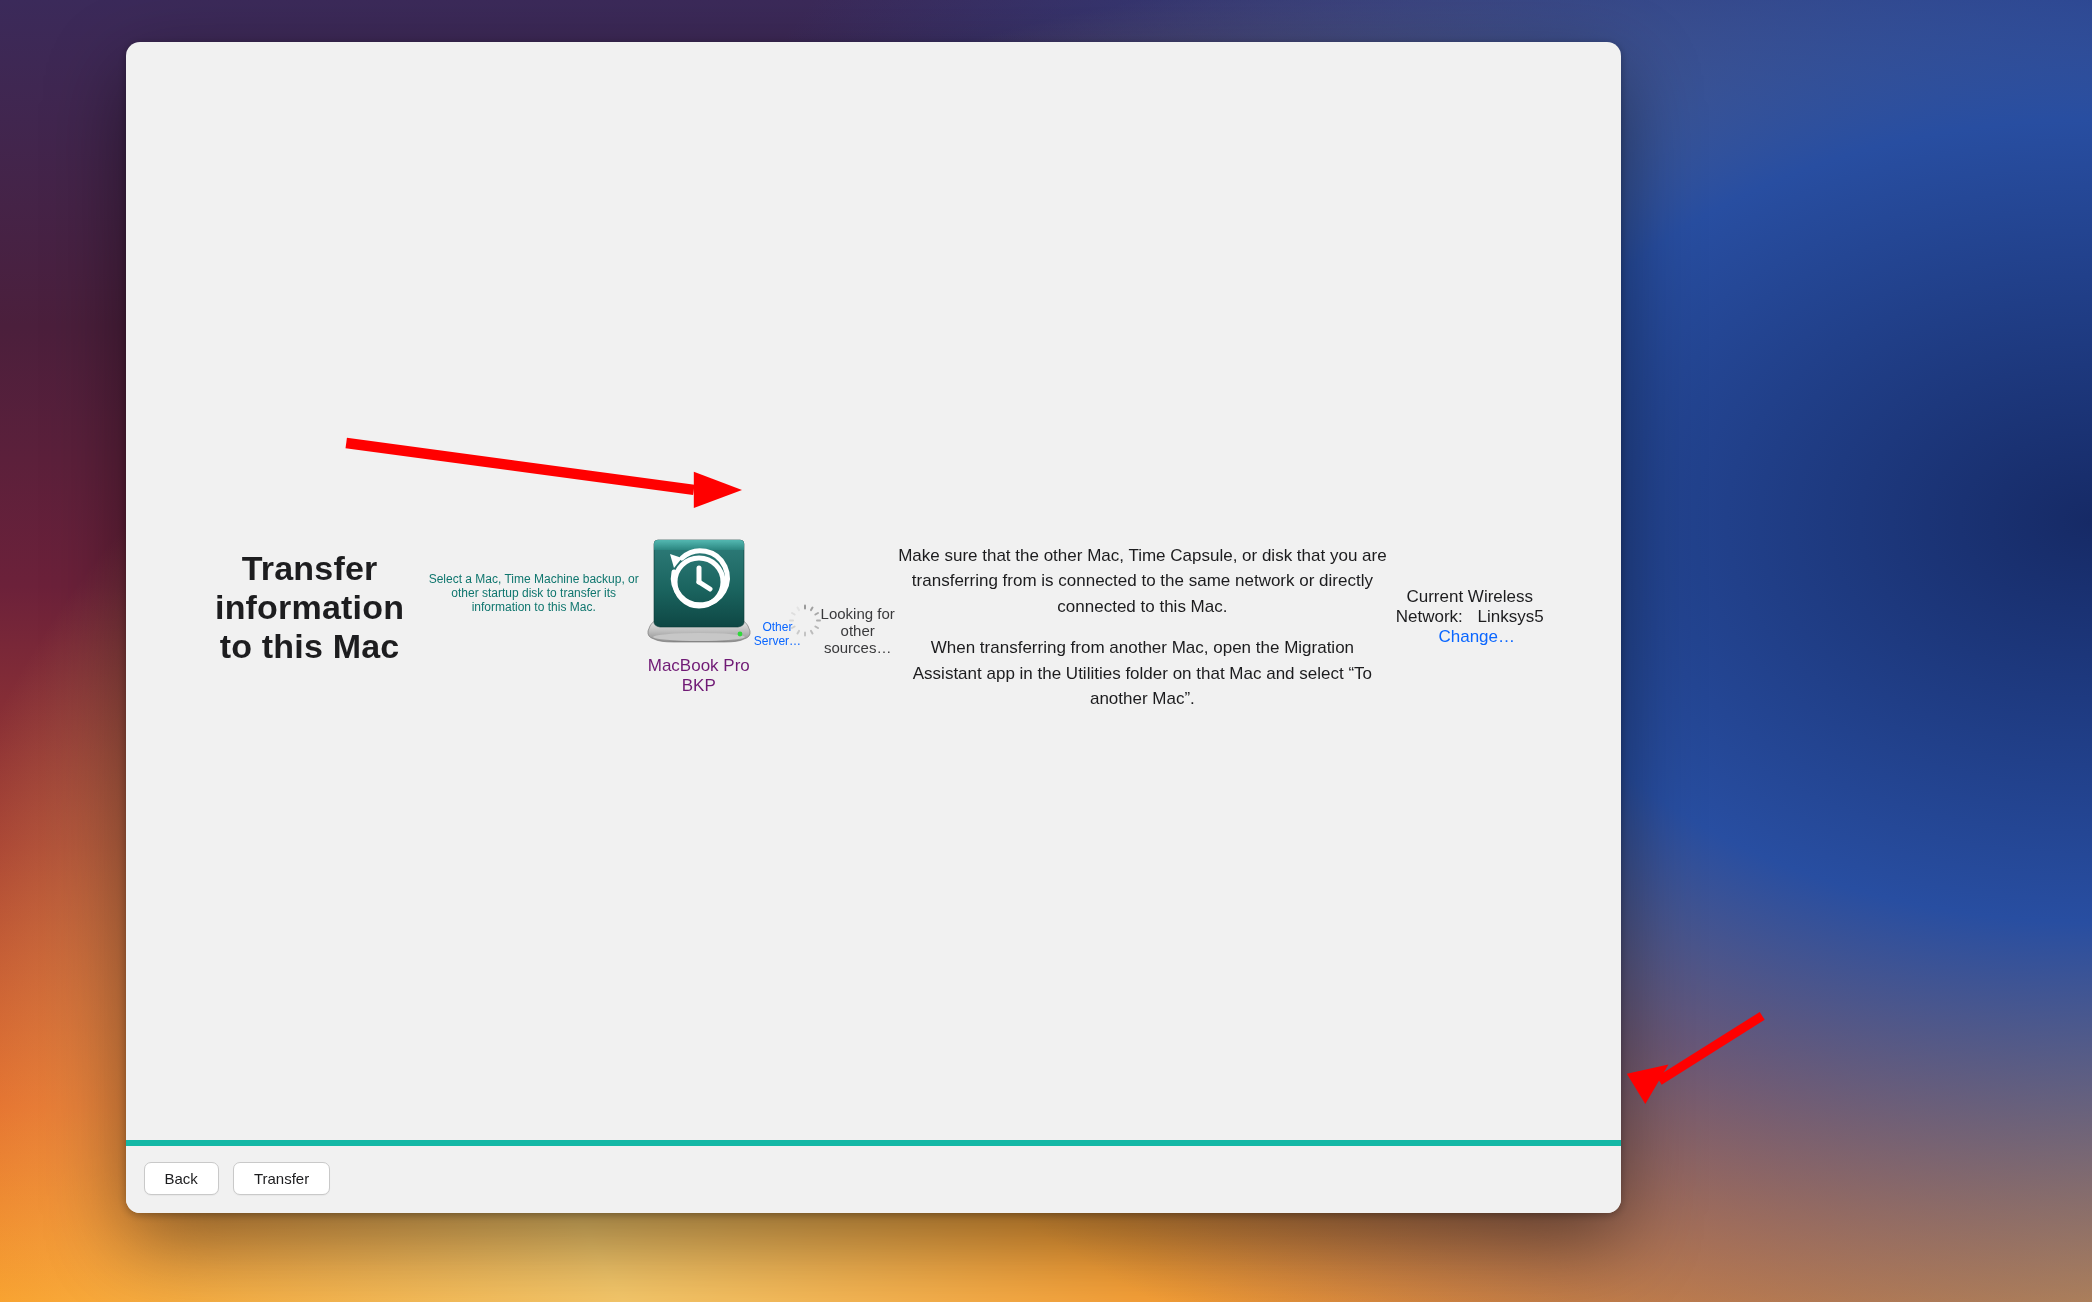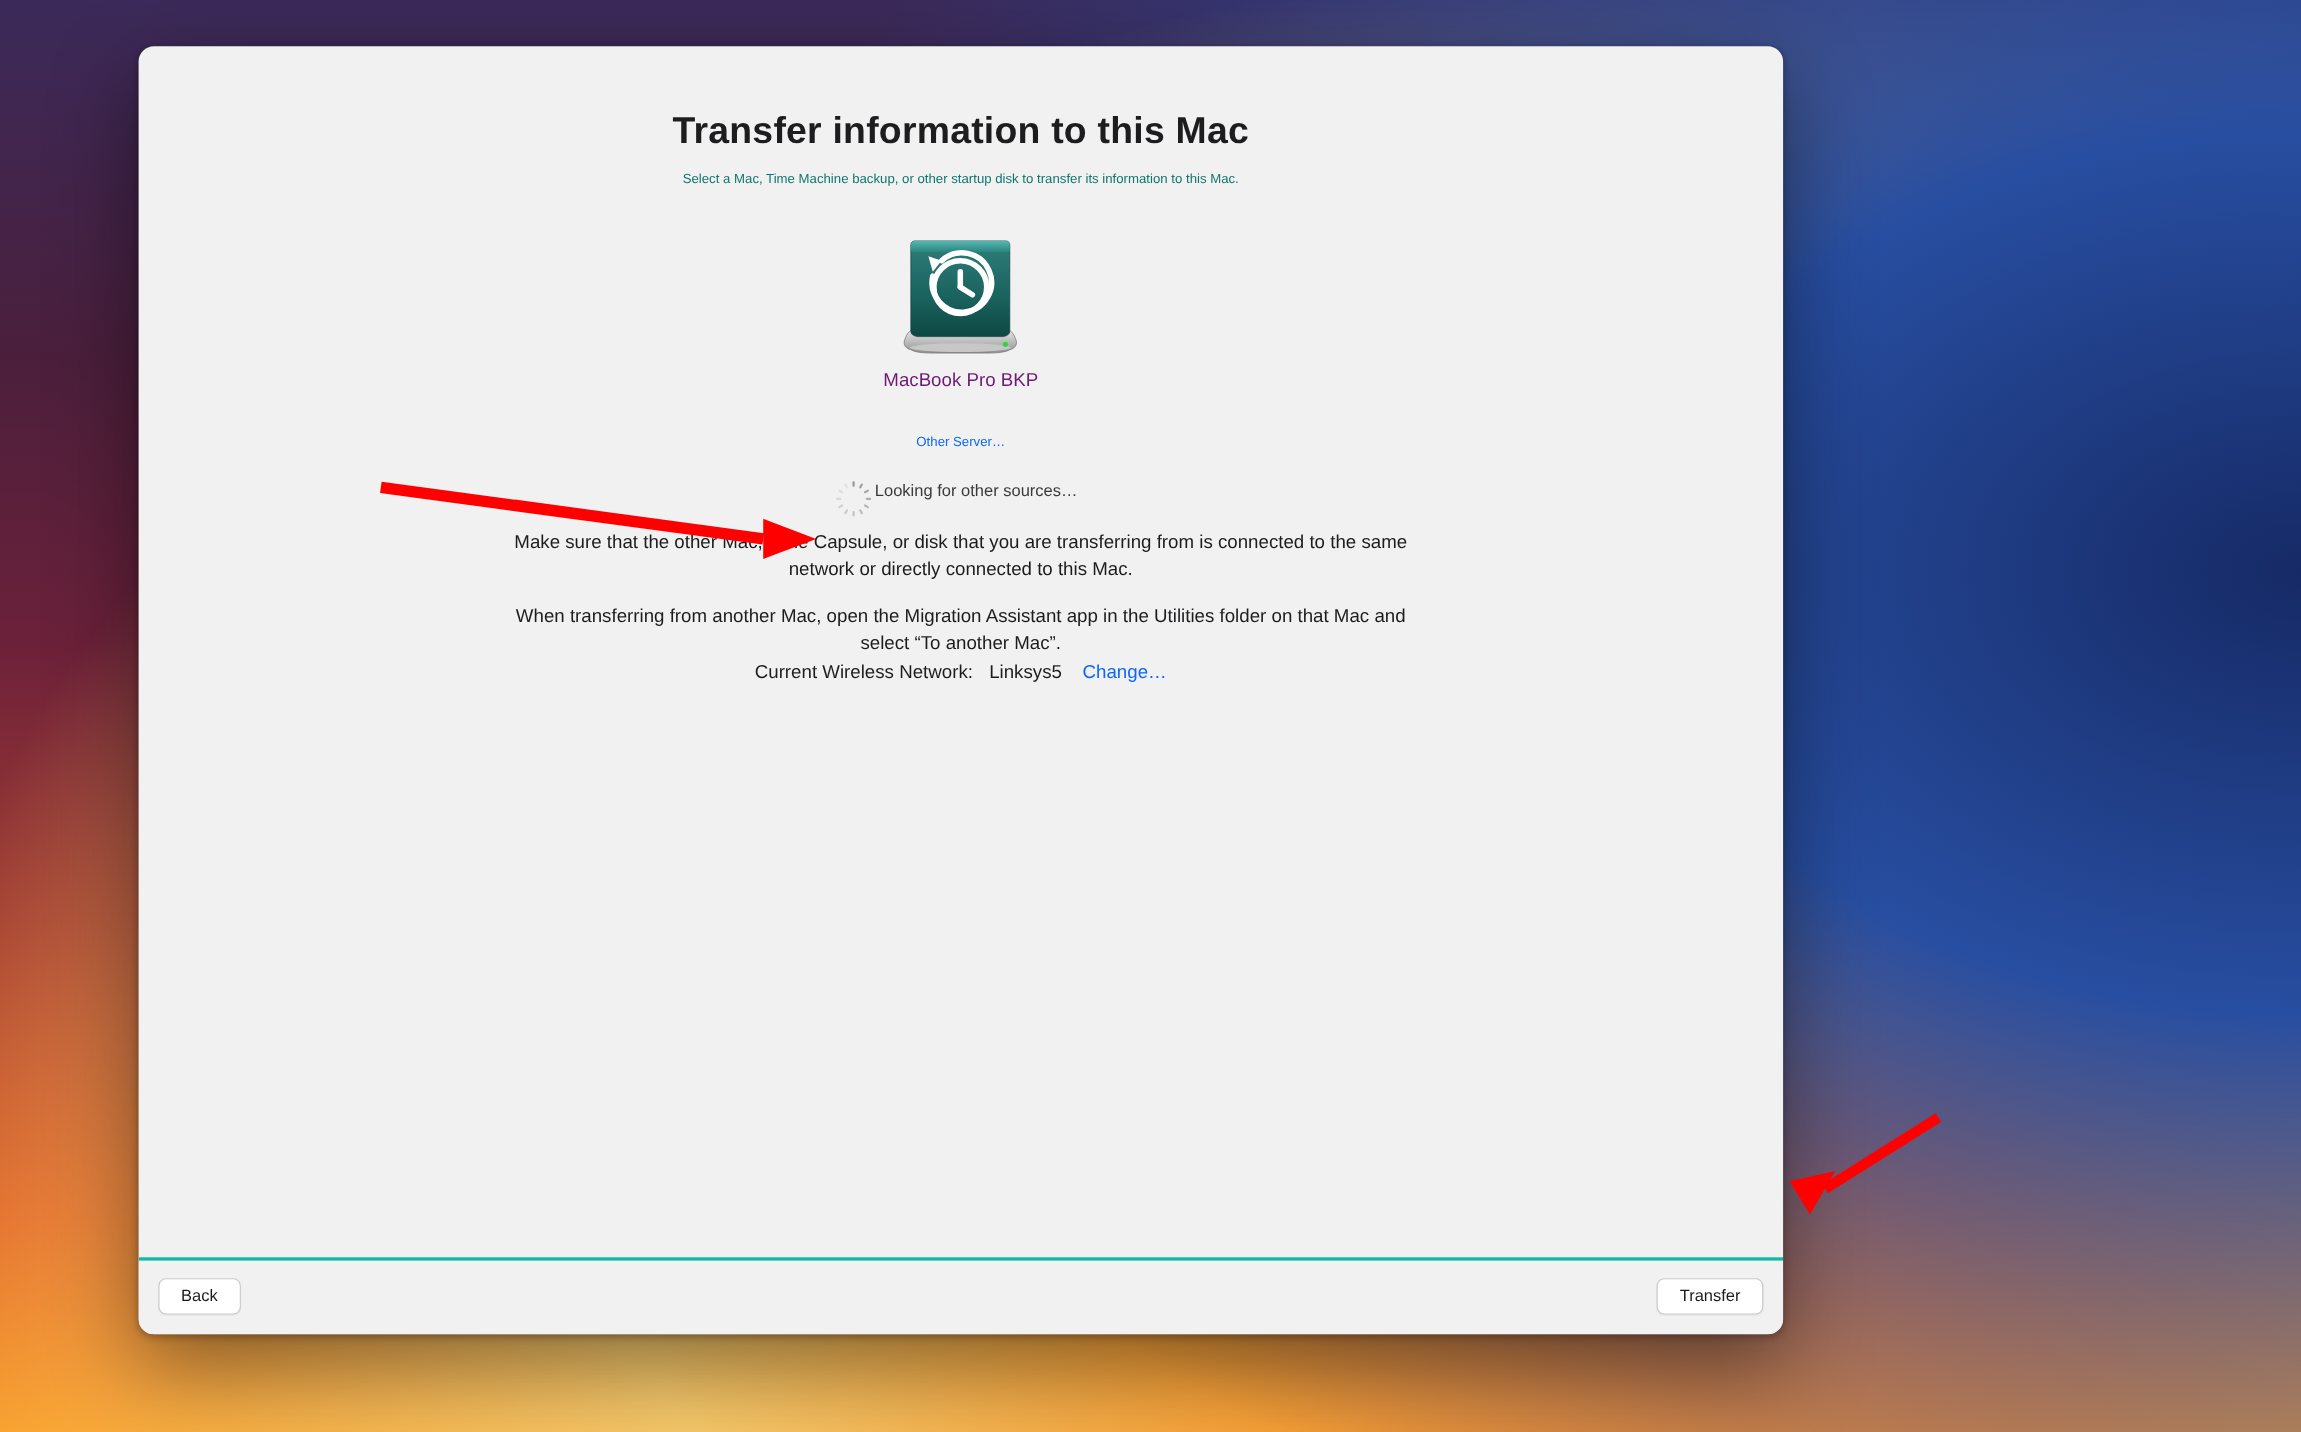--- a/index.html
+++ b/index.html
@@ -24,21 +24,21 @@
       background: #f1f1f1;
       border-radius: 14px;
       box-shadow: 0 30px 80px rgba(0,0,0,.45), 0 2px 8px rgba(0,0,0,.3);
       display: flex;
       flex-direction: column;
       overflow: hidden;
     }
     .content {
       flex: 1;
       display: flex;
-      flex-direction: column;
+      flex-direction: row;
       align-items: center;
       padding: 58px 70px 10px;
       color: #1d1d1f;
       text-align: center;
     }
     .page-title {
       font-size: 34px;
       font-weight: 700;
       letter-spacing: .2px;
       margin-bottom: 16px;
@@ -101,23 +101,23 @@
     .help-block p { margin-bottom: 16px; }
     .help-block p:last-child { margin-bottom: 0; }
     .network-row {
       margin-top: 3px;
       font-size: 17px;
     }
     .network-row .nw-label { font-weight: 400; }
     .network-row .nw-name { margin-left: 10px; }
     .network-row .change-link { margin-left: 14px; color: #0a66ff; cursor: pointer; }
     .footer {
-      border-top: 3px solid #14b8a6;
-      display: flex;
-      justify-content: space-between;
+      border-top: 6px solid #14b8a6;
+      display: flex;
+      justify-content: flex-start;
       gap: 14px;
       padding: 16px 18px 18px;
       background: #f1f1f1;
     }
     .btn {
       font-size: 15px;
       padding: 7px 20px;
       border: 1px solid #c9c9c9;
       border-radius: 7px;
       background: #ffffff;

